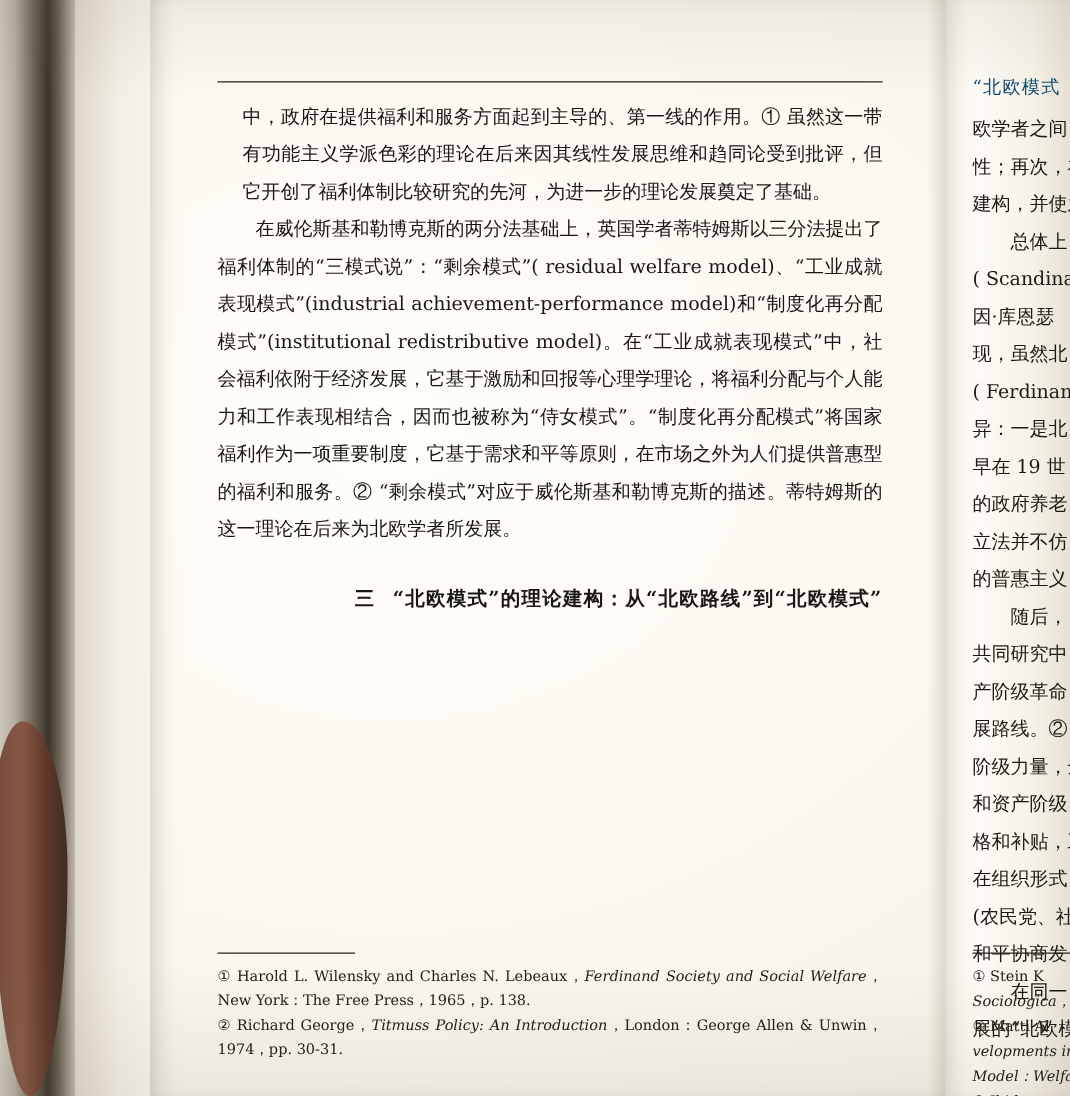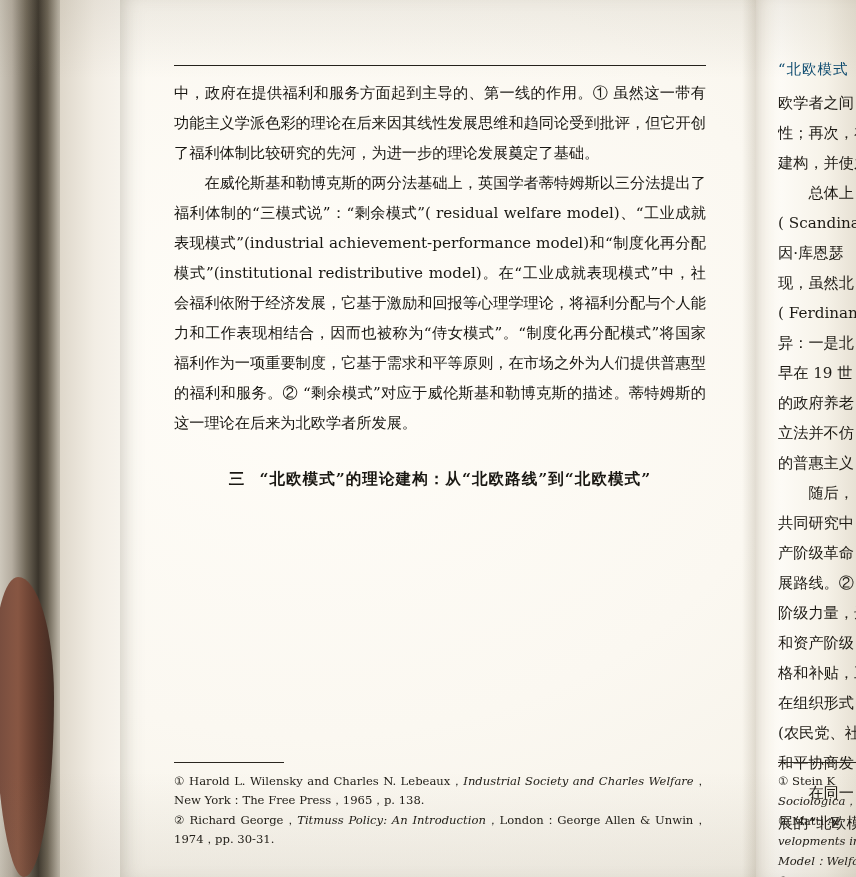--- a/index.html
+++ b/index.html
@@ -114,27 +114,27 @@
     border-top: 1px solid #25221c;
     margin: 5px 0 12px 0;
   }
 
   p.body {
     margin: 0;
     text-indent: 2em;
     text-align: justify;
     font-family: "DejaVu Serif", "Liberation Serif", serif;
   }
-  p.body.noindent { text-indent: 0; }
+  p.body.noindent { text-indent: 0; margin-left: 20px; }
 
   h2.section {
     margin: 26px 0 18px 0;
     font-size: 15.6px;
     font-weight: bold;
-    text-align: center;
+    text-align: right;
     letter-spacing: 1px;
   }
   h2.section .num { margin-right: 14px; }
 
   
   #footnotes {
     position: absolute;
     left: 174px;
     top: 762px;
     width: 532px;
@@ -201,21 +201,21 @@
 
   <h2 class="section">
     <span class="num">三</span><span>“北欧模式”的理论建构：从“北欧路线”到“北欧模式”</span>
   </h2>
 
 </div>
 
 <div id="footnotes">
   <hr class="fnrule">
   <p class="fn">
-    <span class="mark">①</span><span>Harold L. Wilensky and Charles N. Lebeaux，</span><span class="it">Industrial Society and Charles Welfare</span><span>，New York：The Free Press，1965，p. 138.</span>
+    <span class="mark">①</span><span>Harold L. Wilensky and Charles N. Lebeaux，</span><span class="it">Ferdinand Society and Social Welfare</span><span>，New York：The Free Press，1965，p. 138.</span>
   </p>
   <p class="fn">
     <span class="mark">②</span><span>Richard George，</span><span class="it">Titmuss Policy: An Introduction</span><span>，London：George Allen &amp; Unwin，1974，pp. 30-31.</span>
   </p>
 </div>
 
 <div class="rh">“北欧模式</div>
 
 <div class="col" id="right-col">
   <div id="right-body">

